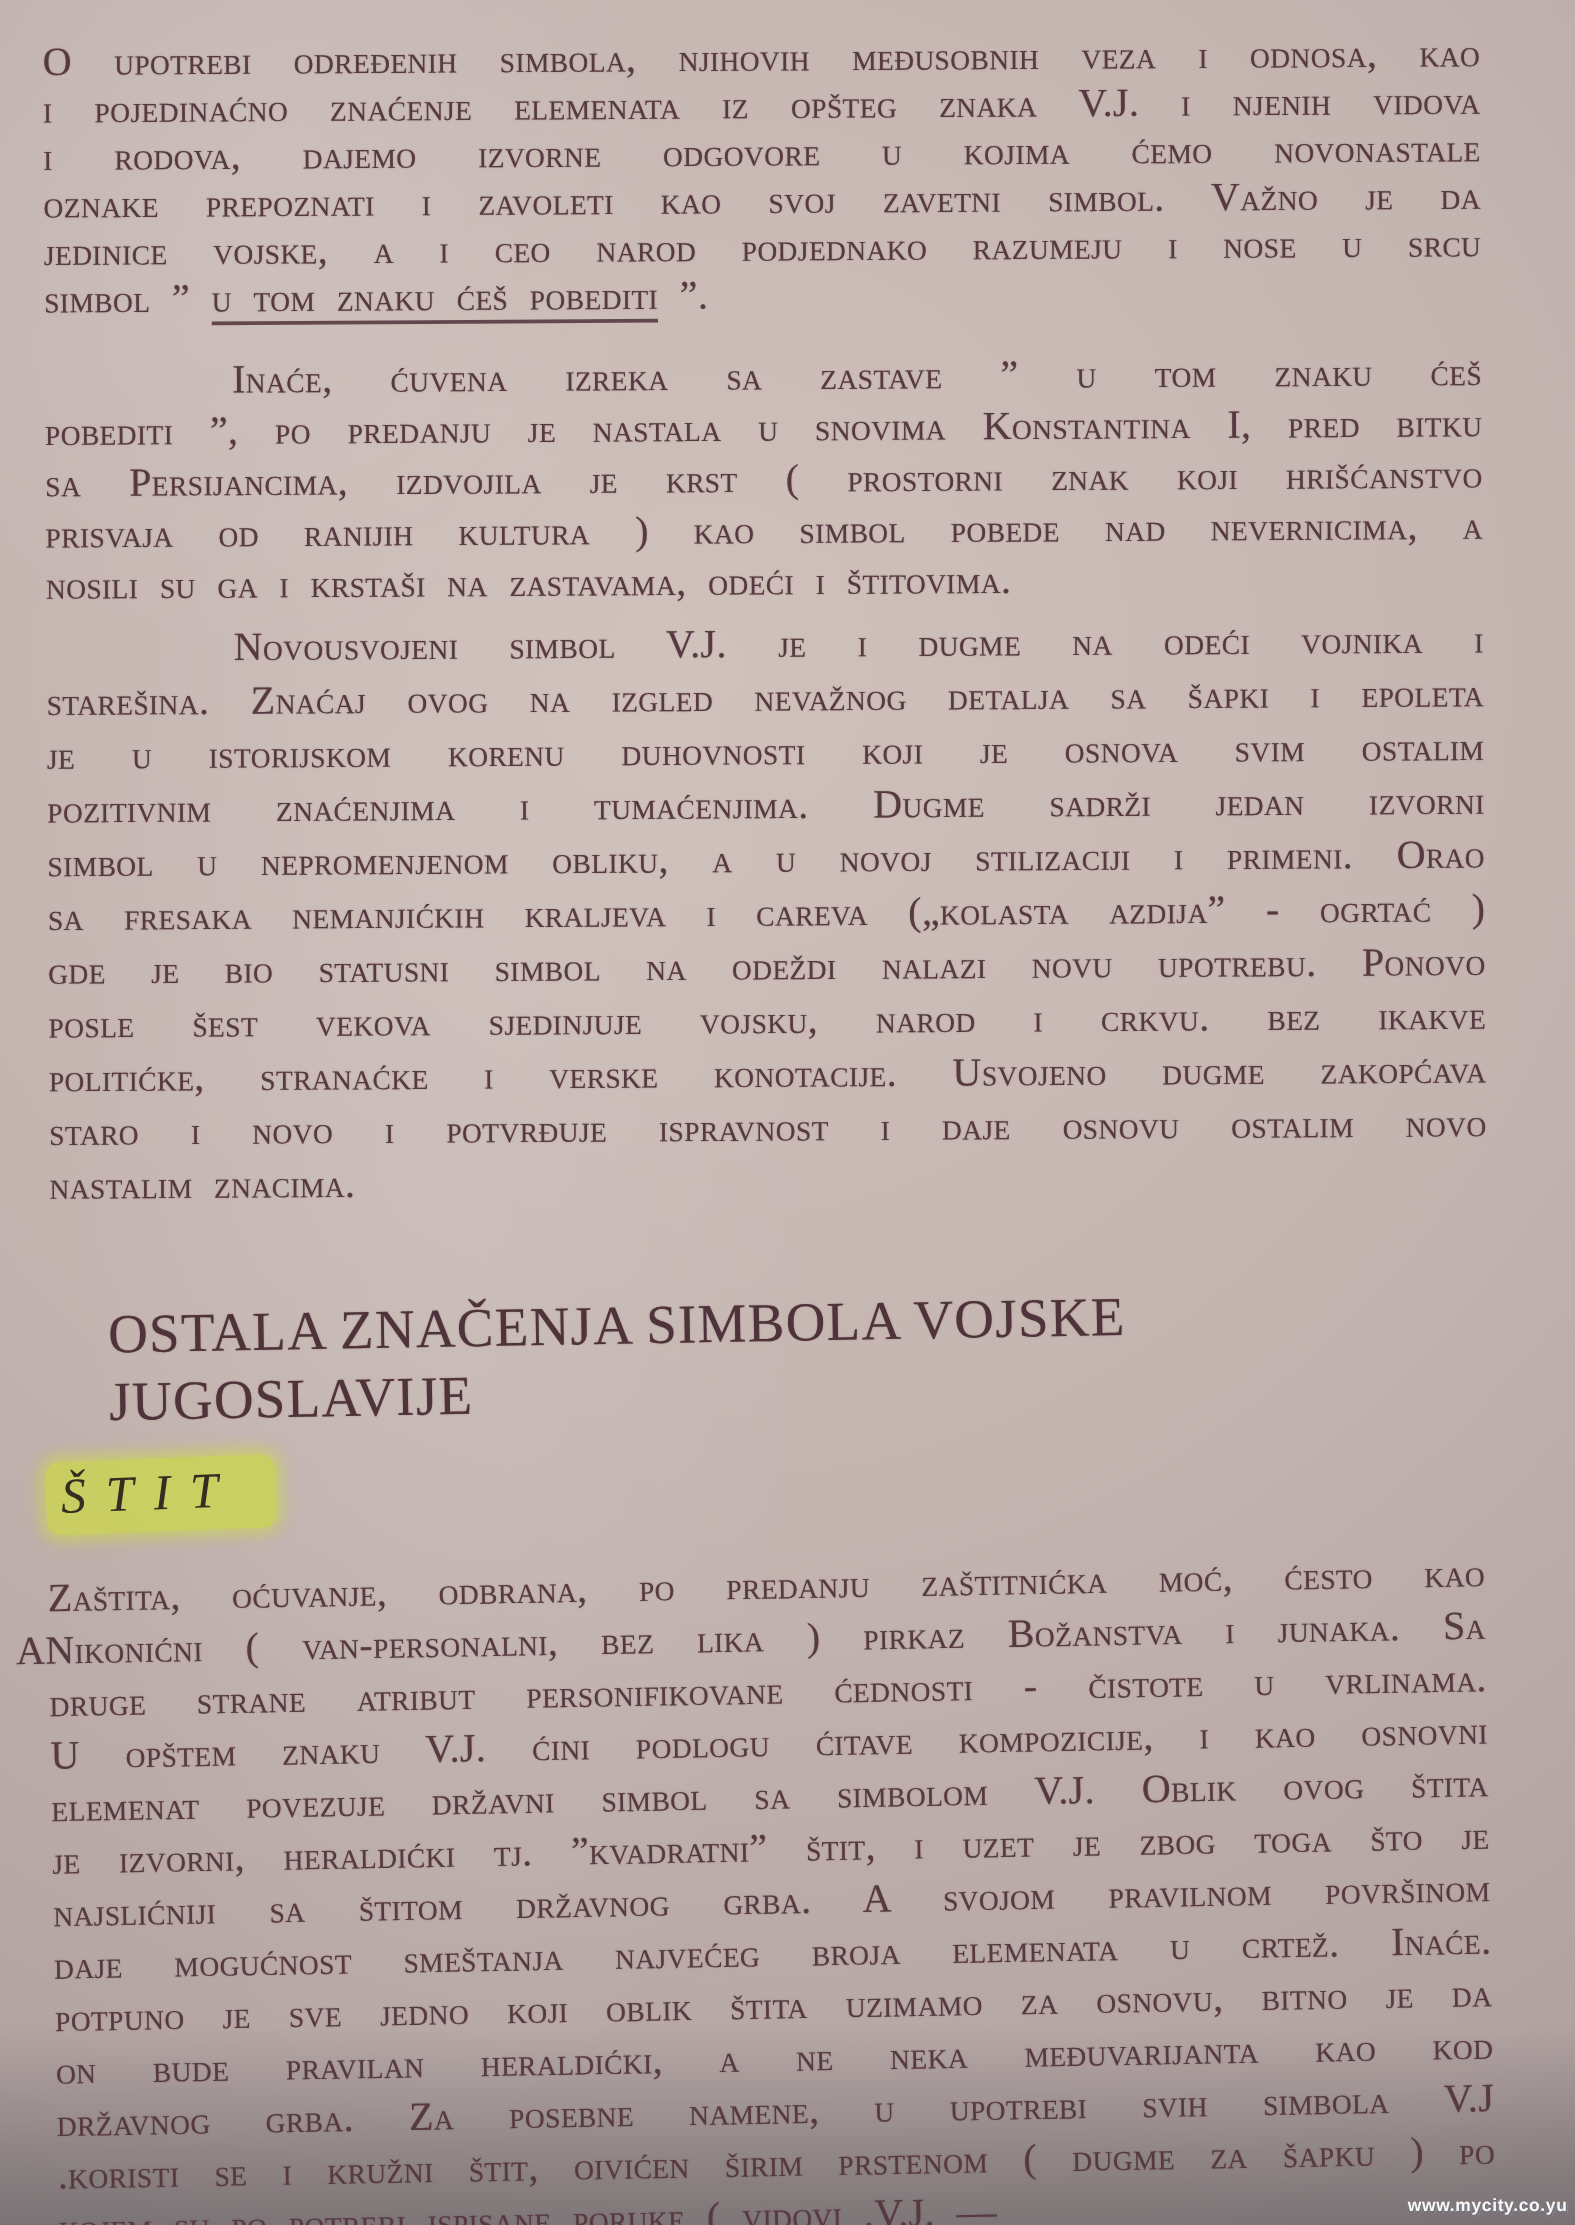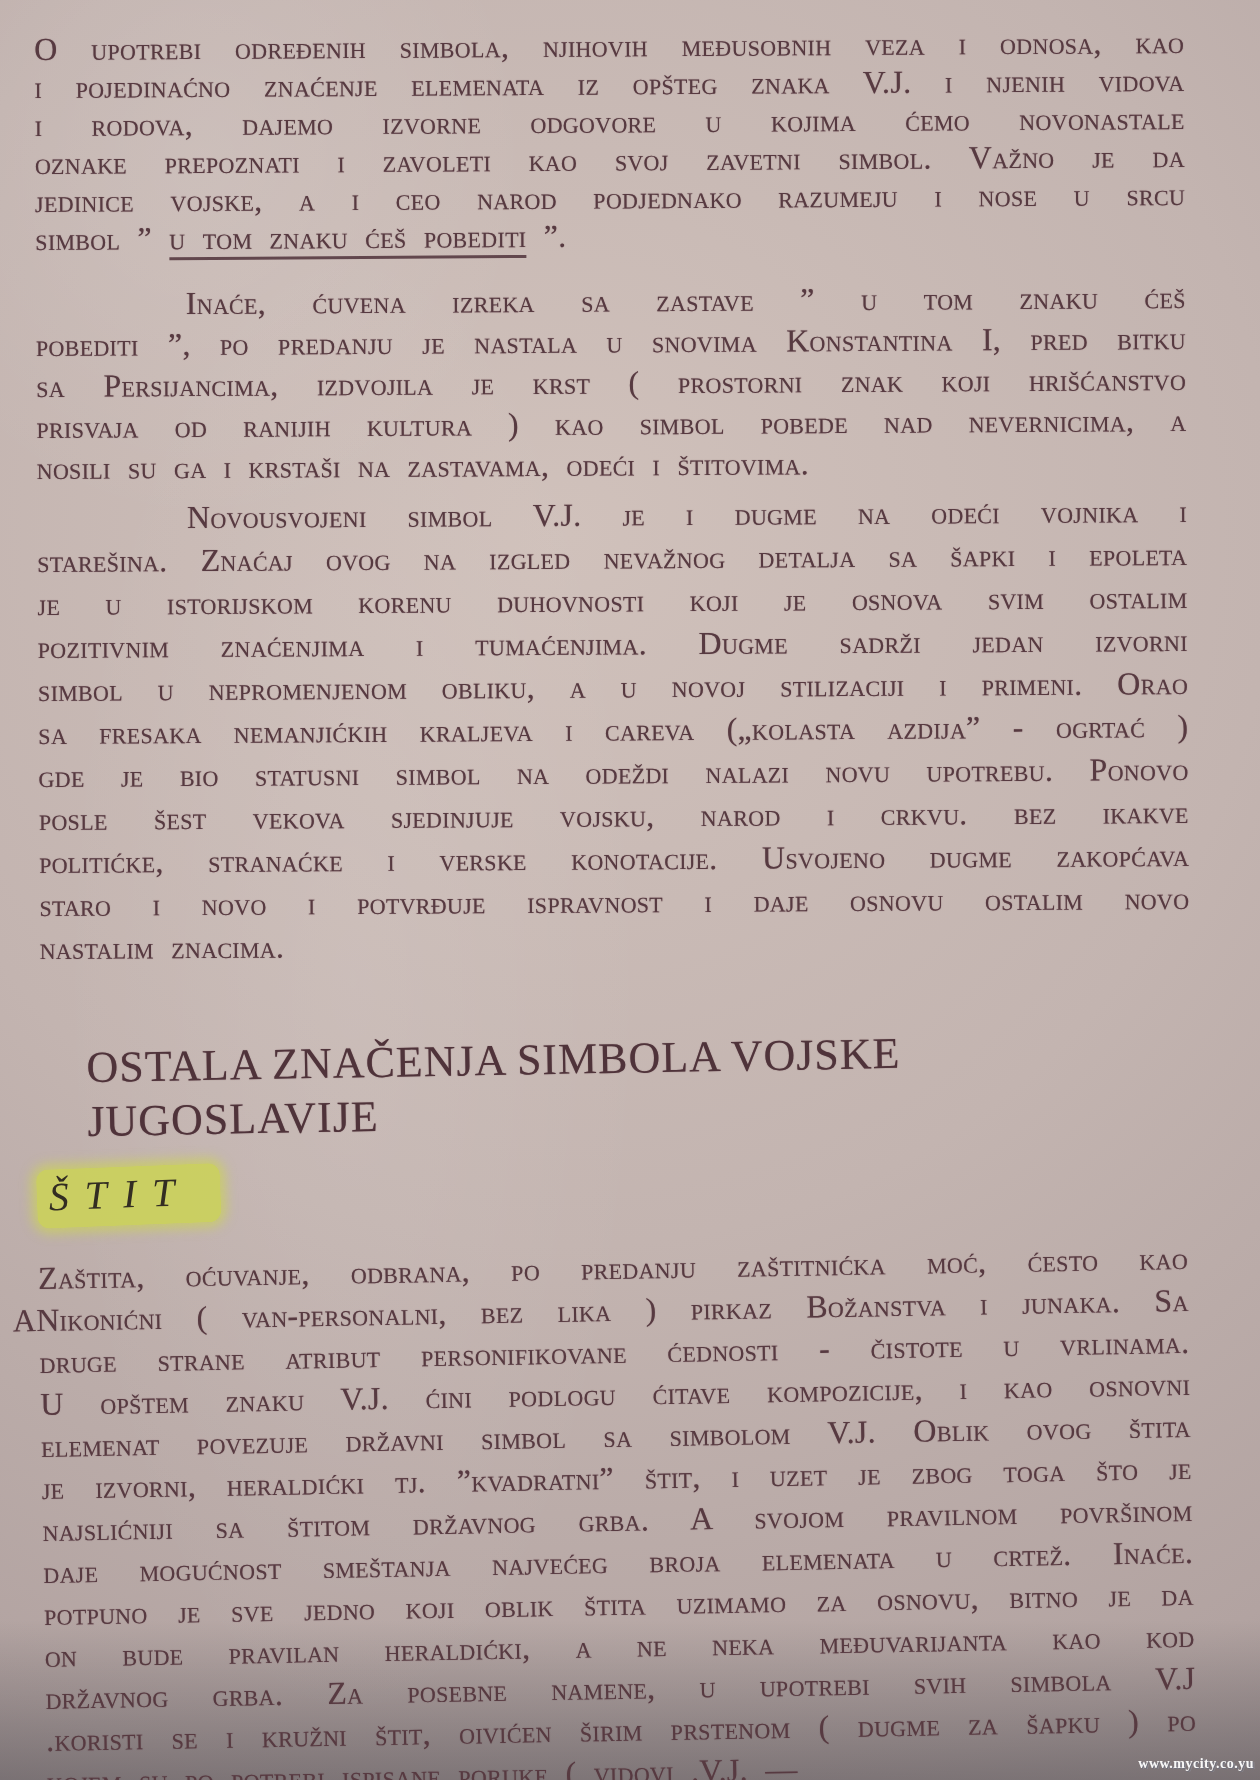--- a/index.html
+++ b/index.html
@@ -49,21 +49,21 @@
     font-style:italic;font-size:40px;letter-spacing:16px;
     color:#332d22;
     background:rgba(203,209,90,.9);
     padding:4px 30px 8px 12px;border-radius:12px;
     box-shadow:0 0 12px 5px rgba(203,209,90,.75);
     transform:rotate(-1.2deg);
     text-shadow:none;
   }
   .watermark{
     position:absolute;right:6px;bottom:8px;
-    font-family:Liberation Serif, serif;
+    font-family:Liberation Sans, sans-serif;
     font-size:14px;font-weight:bold;letter-spacing:.5px;
     color:rgba(255,255,255,.95);
     text-shadow:1px 1px 0 rgba(110,110,122,.85), 2px 1px 0 rgba(150,150,160,.5);
     text-align:center;
   }
 </style>
 </head>
 <body>
 
 <div class="page">

